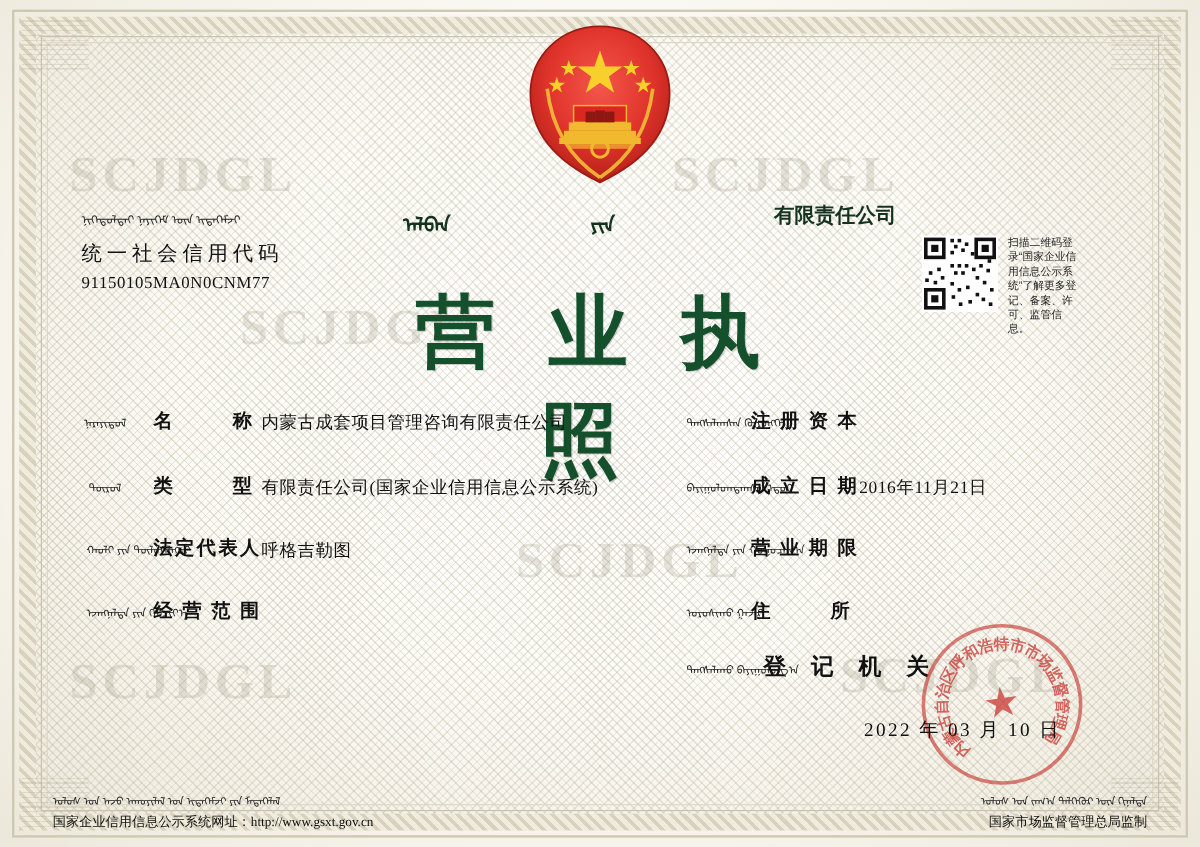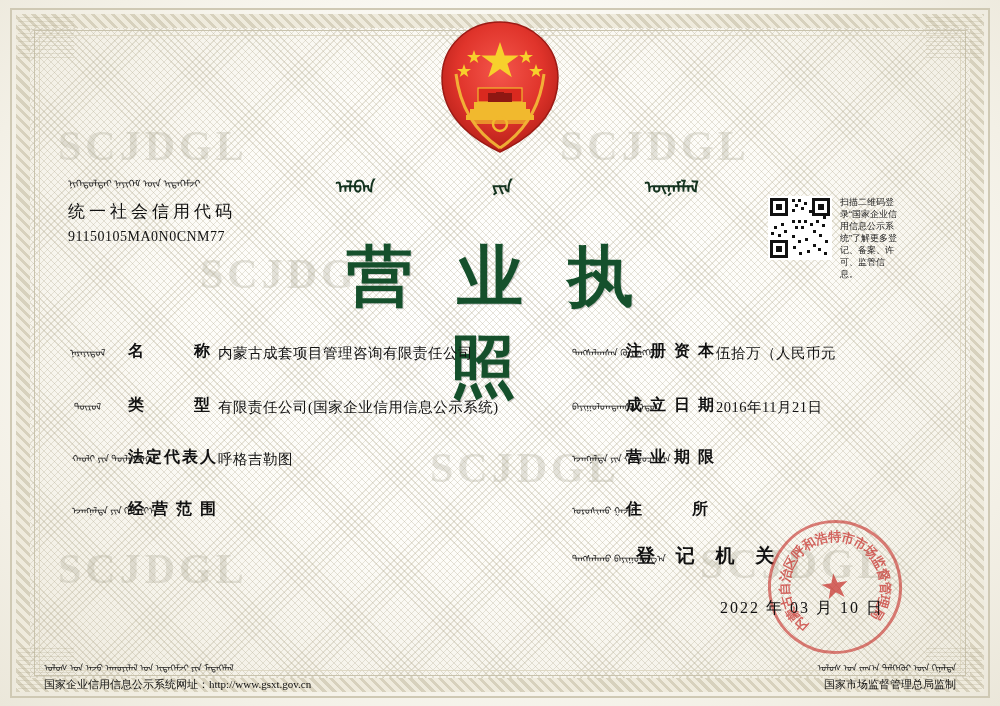--- a/index.html
+++ b/index.html
@@ -324,21 +324,21 @@
       <rect x="70" y="77" width="8" height="9" fill="#8f1712"></rect>
       <rect x="62" y="76" width="8" height="10" fill="#8f1712"></rect>
       <rect x="32" y="99" width="68" height="5" fill="#f1b92e"></rect>
       <circle cx="66" cy="108" r="7" fill="none" stroke="#f1b92e" stroke-width="2.5"></circle>
       <rect x="40" y="104" width="52" height="4" fill="#f1b92e" opacity=".7"></rect>
     </svg>
   </div>
 
   <div class="mn-title mn-t1">ᠠᠯᠪᠠᠨ</div>
   <div class="mn-title mn-t2">ᠶᠢᠨ</div>
-  <div class="mn-title mn-t3">ᠦᠨᠡᠮᠯᠡᠯ</div>
+  <div class="mn-title mn-t3">有限责任公司</div>
 
   <div class="title-main">营 业 执 照</div>
 
   <div class="code-mn">ᠨᠢᠭᠡᠳᠦᠯᠲᠡᠢ ᠨᠡᠶᠢᠭᠡᠮ ᠦᠨ ᠢᠲᠡᠭᠡᠮᠵᠢ</div>
   <div class="code-block">
     <div class="code-label">统一社会信用代码</div>
     <div class="code-value">91150105MA0N0CNM77</div>
   </div>
 
   <div class="qr-wrap">
@@ -402,21 +402,20 @@
 
   <div class="f-mn" style="left:72px; top:448px;">ᠬᠠᠤᠯᠢ ᠶᠢᠨ ᠲᠥᠯᠥᠭᠡᠯᠡᠭᠴᠢ</div>
   <div class="f-label tight" style="left:128px; top:447px;">法定代表人</div>
   <div class="f-value" style="left:218px; top:448px; width:330px;">呼格吉勒图</div>
 
   <div class="f-mn" style="left:72px; top:500px;">ᠡᠵᠡᠩᠨᠡᠯᠲᠡ ᠶᠢᠨ ᠬᠡᠪᠴᠢᠶ᠎ᠡ</div>
   <div class="f-label tight" style="left:128px; top:499px;">经 营 范 围</div>
 
   <div class="f-mn" style="left:572px; top:342px;">ᠳᠠᠩᠰᠠᠯᠠᠭᠰᠠᠨ ᠬᠥᠷᠥᠩᠭᠡ</div>
   <div class="f-label tight" style="left:626px; top:341px;">注 册 资 本</div>
-  <div class="f-value" style="left:716px; top:342px; width:230px;">伍拾万（人民币元</div>
 
   <div class="f-mn" style="left:572px; top:396px;">ᠪᠠᠶᠢᠭᠤᠯᠤᠭᠳᠠᠭᠰᠠᠨ ᠡᠳᠦᠷ</div>
   <div class="f-label tight" style="left:626px; top:395px;">成 立 日 期</div>
   <div class="f-value" style="left:716px; top:396px; width:230px;">2016年11月21日</div>
 
   <div class="f-mn" style="left:572px; top:448px;">ᠡᠵᠡᠩᠨᠡᠯᠲᠡ ᠶᠢᠨ ᠬᠤᠭᠤᠴᠠᠭ᠎ᠠ</div>
   <div class="f-label tight" style="left:626px; top:447px;">营 业 期 限</div>
 
   <div class="f-mn" style="left:572px; top:500px;">ᠣᠷᠤᠰᠢᠬᠤ ᠭᠠᠵᠠᠷ</div>
   <div class="f-label" style="left:626px; top:499px;">住　　所</div>

